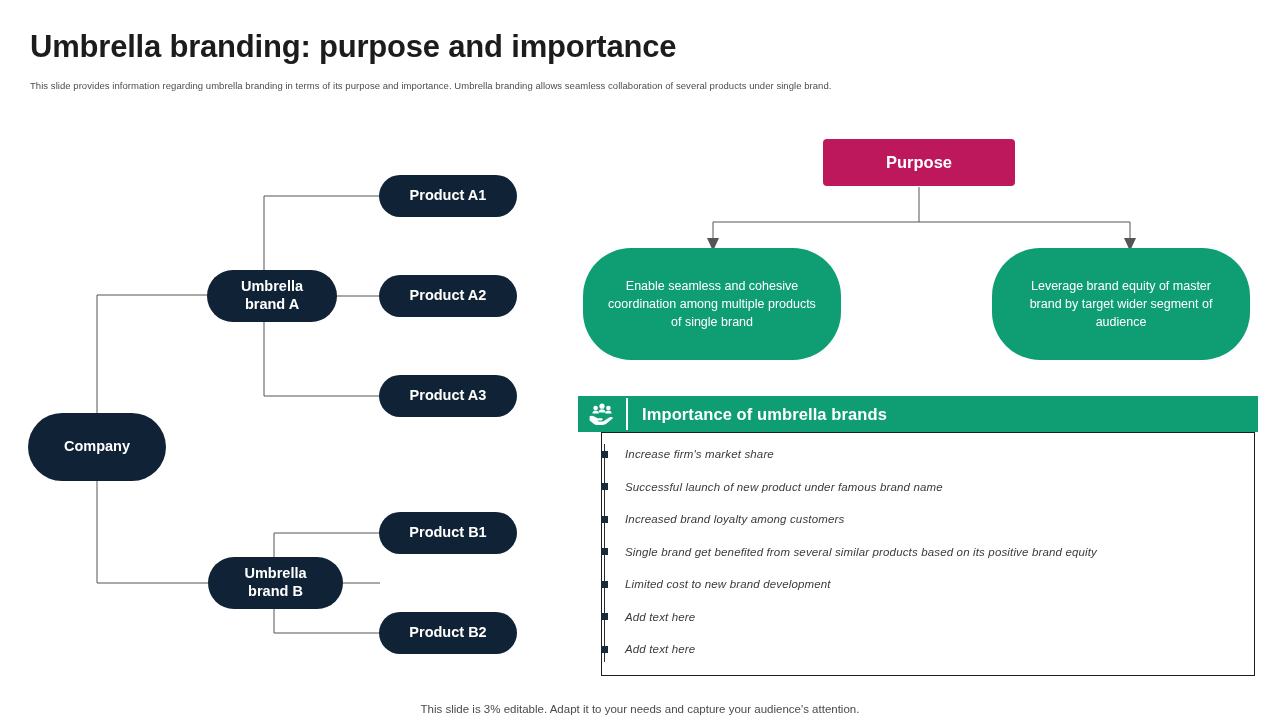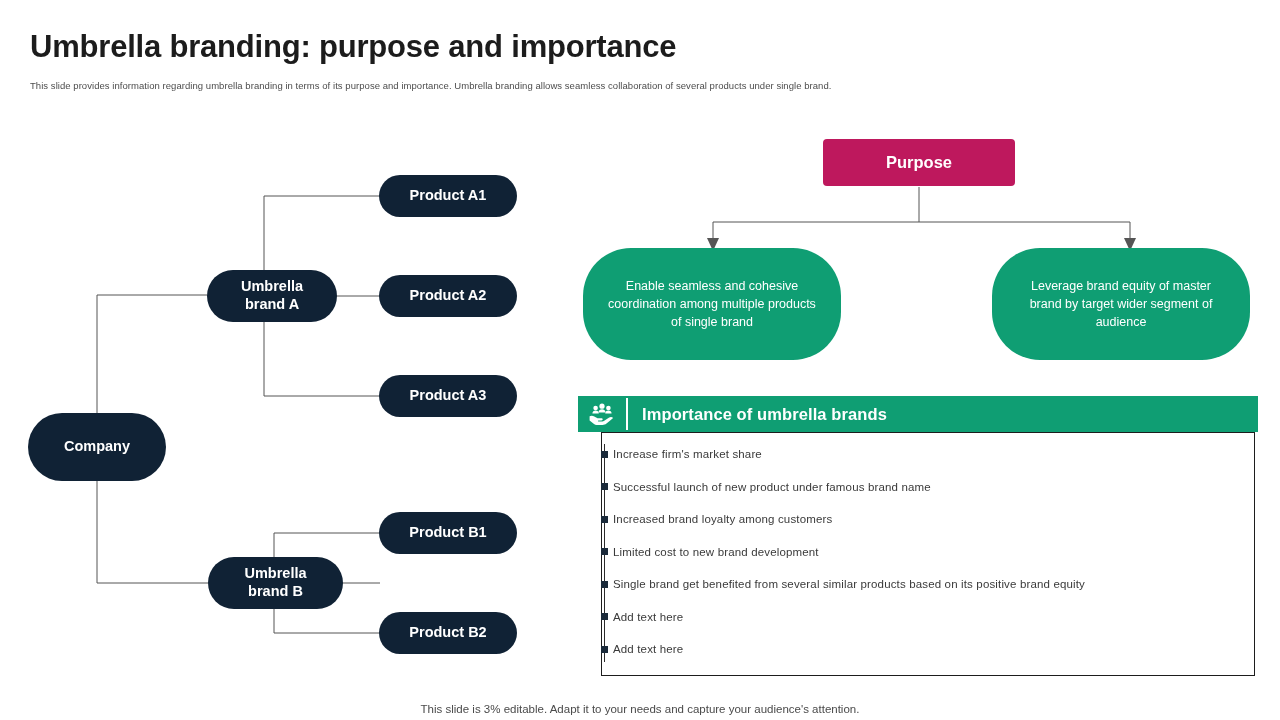--- a/index.html
+++ b/index.html
@@ -143,21 +143,22 @@
     left: 601px;
     top: 438px;
     width: 654px;
     z-index: 2;
   }
   .imp-item {
     position: relative;
     display: flex;
     align-items: center;
     height: 32.5px;
-    padding-left: 12px;
+    padding-left: 24px;
+    font-style: italic;
   }
   .imp-bullet {
     position: absolute;
     left: 0px;
     width: 7px;
     height: 7px;
     background: #1b2a3a;
   }
   .imp-text {
     font-size: 11.5px;
@@ -289,28 +290,28 @@
   <div class="imp-item">
     <span class="imp-bullet"></span>
     <span class="imp-text">Successful launch of new product under famous  brand name</span>
   </div>
   <div class="imp-item">
     <span class="imp-bullet"></span>
     <span class="imp-text">Increased  brand loyalty among customers</span>
   </div>
   <div class="imp-item">
     <span class="imp-bullet"></span>
+    <span class="imp-text">Single brand  get benefited  from several  similar products  based on  its positive brand  equity</span>
+  </div>
+  <div class="imp-item">
+    <span class="imp-bullet"></span>
     <span class="imp-text">Limited cost to new  brand  development</span>
   </div>
   <div class="imp-item">
     <span class="imp-bullet"></span>
-    <span class="imp-text">Single brand  get benefited  from several  similar products  based on  its positive brand  equity</span>
-  </div>
-  <div class="imp-item">
-    <span class="imp-bullet"></span>
     <span class="imp-text">Add text here</span>
   </div>
   <div class="imp-item">
     <span class="imp-bullet"></span>
     <span class="imp-text">Add text here</span>
   </div>
 </div>
 
 <div class="footer">This slide is 3% editable. Adapt it to your needs and capture your audience's attention.</div>
 

